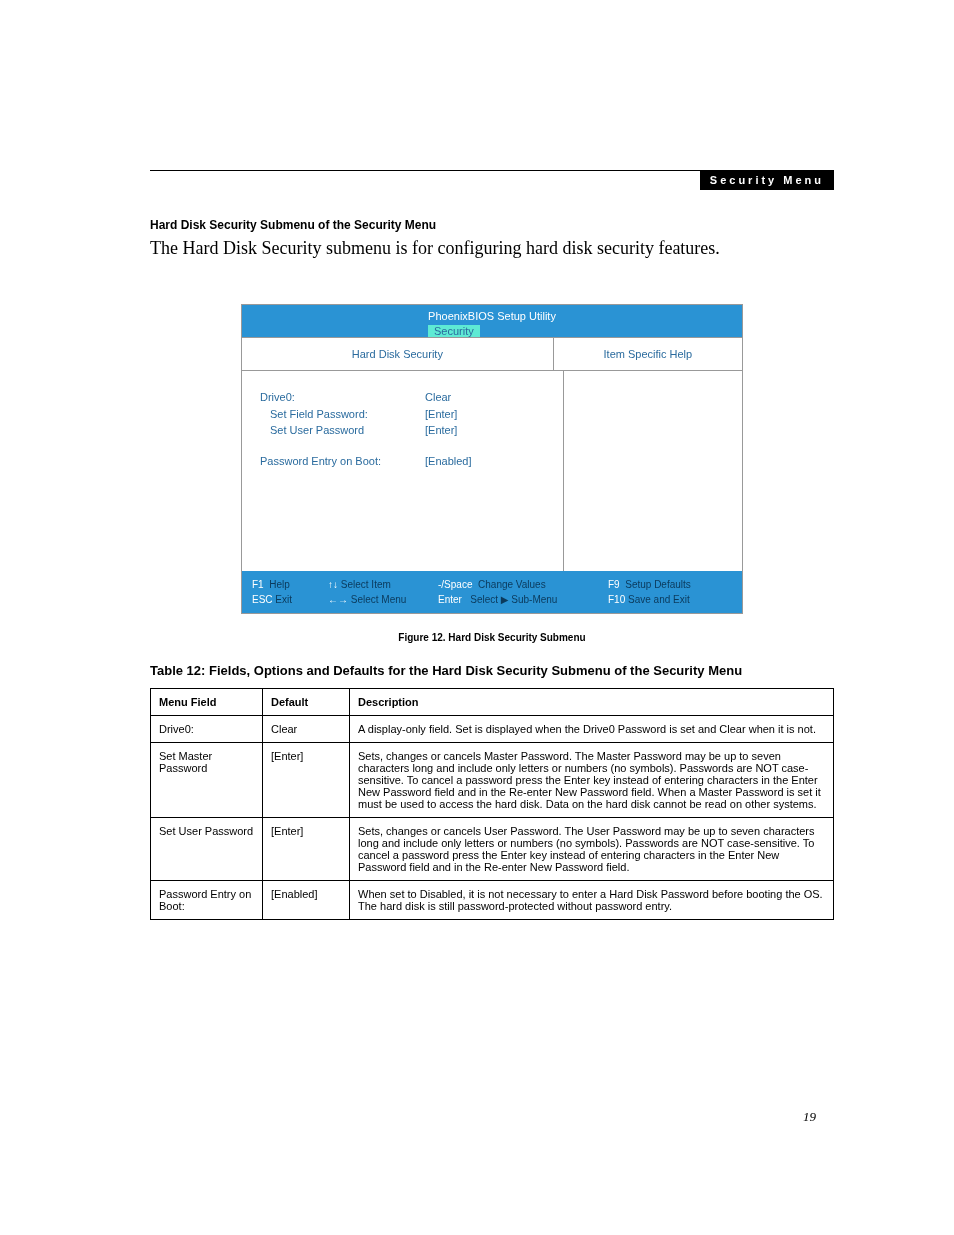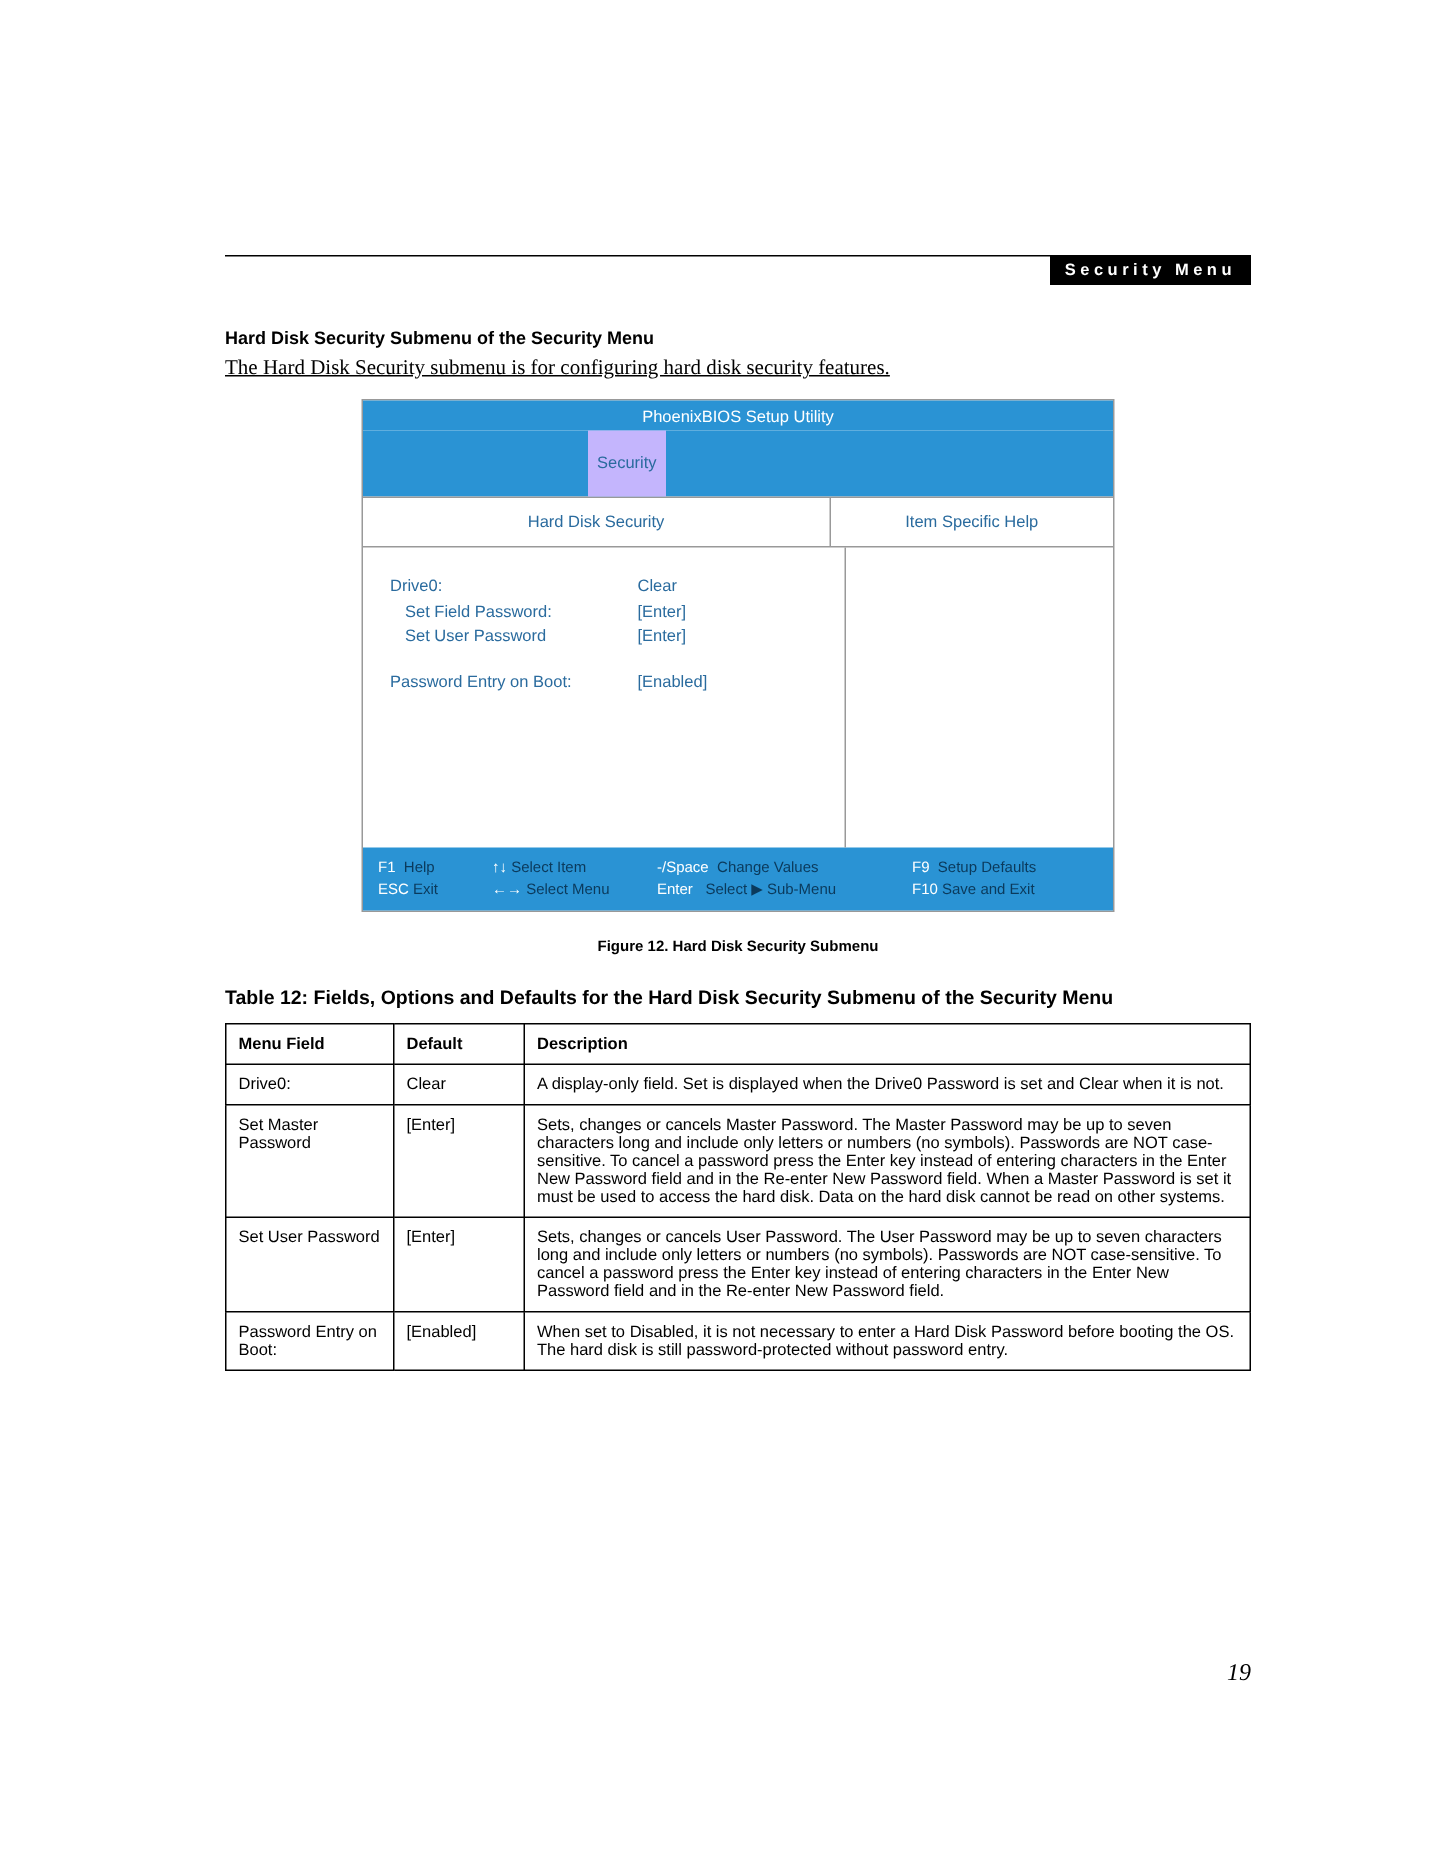--- a/index.html
+++ b/index.html
@@ -34,23 +34,22 @@
   .clear { clear: both; }
   .section-title {
     font-family: Arial, sans-serif;
     font-weight: bold;
     font-size: 12px;
     margin-top: 28px;
     margin-bottom: 6px;
   }
   .section-text {
     font-family: "Times New Roman", serif;
-    font-size: 14px;
-    margin-bottom: 12px;
-    text-decoration: underline;
+    font-size: 18px;
+    margin-bottom: 45px;
   }
   
   .bios {
     width: 500px;
     margin: 0 auto 18px auto;
     font-family: Liberation Sans, sans-serif;
     font-size: 11px;
     border: 1px solid #999;
   }
   .bios-title {
@@ -60,24 +59,25 @@
     padding: 5px 0 3px 0;
     font-size: 11px;
   }
   .bios-tabs {
     background: #2a93d4;
     text-align: left;
     padding: 0 0 0 150px;
   }
   .bios-tab {
     display: inline-block;
-    background: #c4b5fd;
-    color: #2a6b9e;
-    padding: 16px 6px;
-    font-size: 11px;
+    background: #5eead4;
+    color: #2a6b9e;
+    padding: 0 6px;
+    font-size: 11px;
+    margin-left: 36px;
   }
   .bios-head-row {
     display: flex;
     border-top: 1px solid #999;
   }
   .bios-head-left {
     flex: 1.65;
     border-right: 1px solid #999;
     text-align: center;
     padding: 10px 0;
@@ -150,25 +150,25 @@
     vertical-align: top;
   }
   table.fields th {
     font-weight: bold;
     margin-left: 44px;
   }
   .col-field { width: 95px; }
   .col-default { width: 70px; }
   .page-number {
     position: absolute;
-    right: 120px;
+    right: 138px;
     bottom: 110px;
     font-family: "Times New Roman", serif;
     font-style: italic;
-    font-size: 16px;
+    font-size: 13px;
   }
 </style>
 </head>
 <body>
 
 <div class="page">
   <div class="top-rule"></div>
   <div class="header-bar">Security Menu</div>
   <div class="clear"></div>
 

